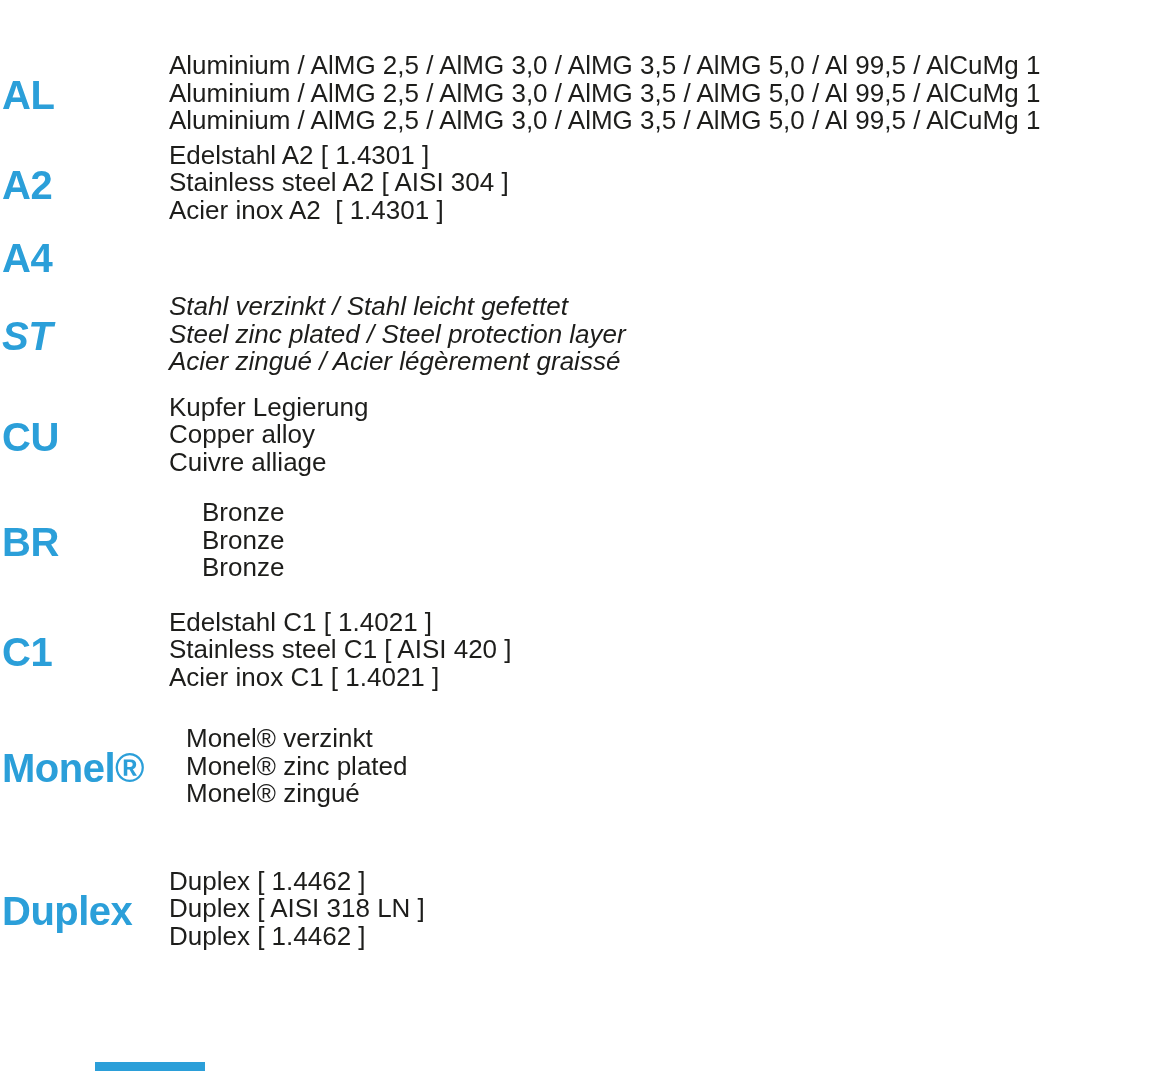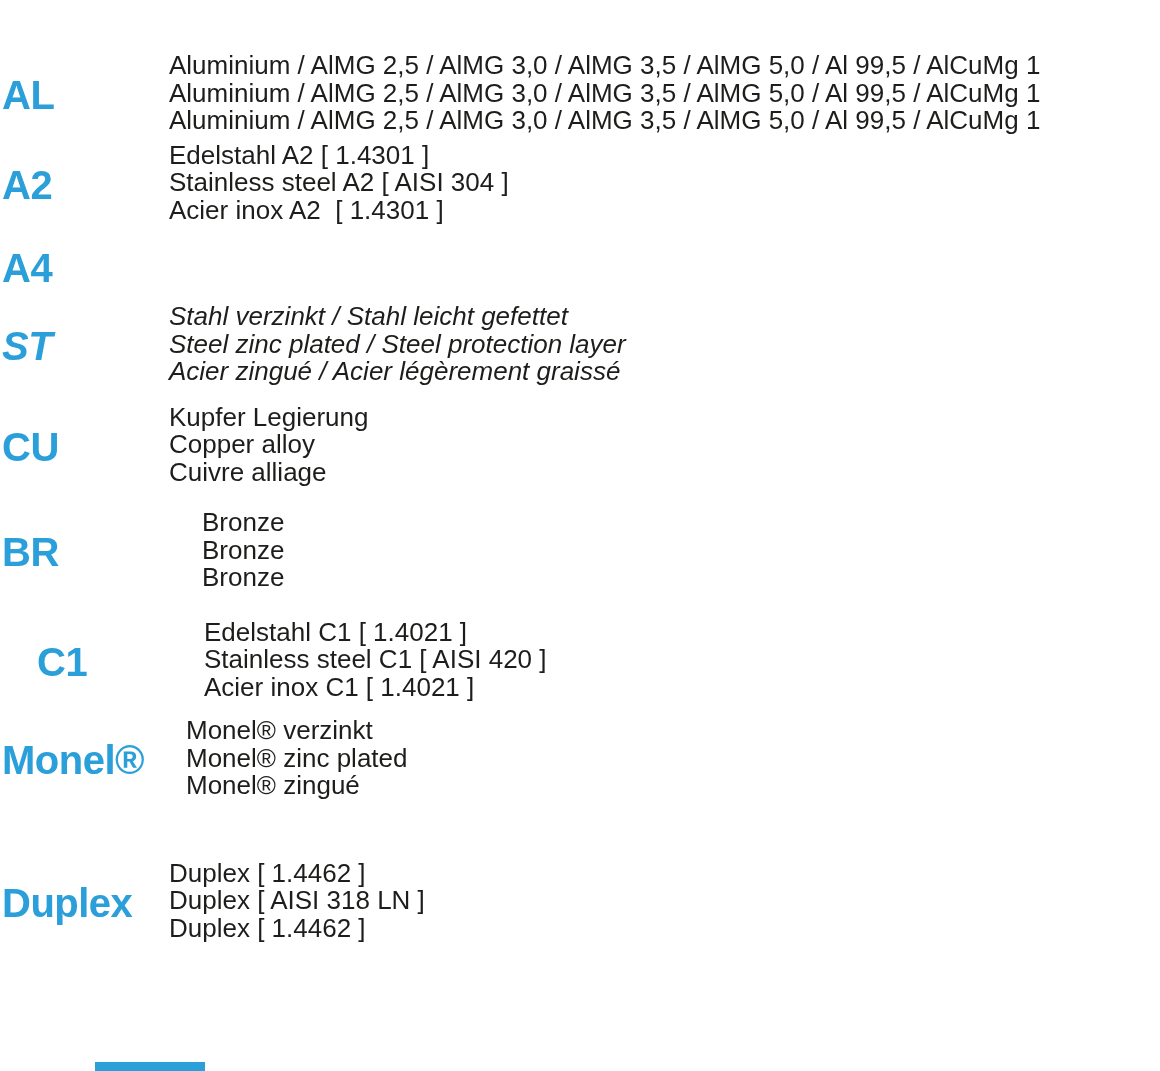--- a/index.html
+++ b/index.html
@@ -42,26 +42,26 @@
     flex: 1 1 auto;
   }
   .desc-line {
     font-size: 26px;
     line-height: 27.5px;
     color: #1D1D1B;
     white-space: pre;
   }
   
   .g0 { margin-bottom: 7px; }
-  .g1 { margin-bottom: 20px; }
+  .g1 { margin-bottom: 10px; }
   .g2 { margin-bottom: 15px; }
   .g3 { margin-bottom: 18px; font-style: italic; }
   .g4 { margin-bottom: 23px; }
   .g5 { margin-bottom: 27px; gap: 33px; }
-  .g6 { margin-bottom: 16px; padding-left: 35px; }
+  .g6 { margin-bottom: 34px; }
   .g7 { margin-bottom: 60px; gap: 17px; }
   .g8 { margin-bottom: 6px; }
   .footer-bar {
     position: absolute;
     left: 95px;
     bottom: 0;
     width: 110px;
     height: 9px;
     background: #2B9FD9;
   }

